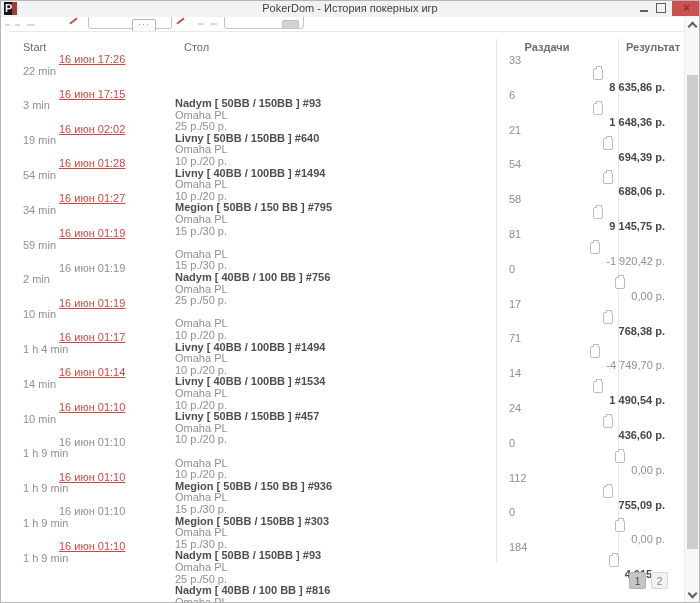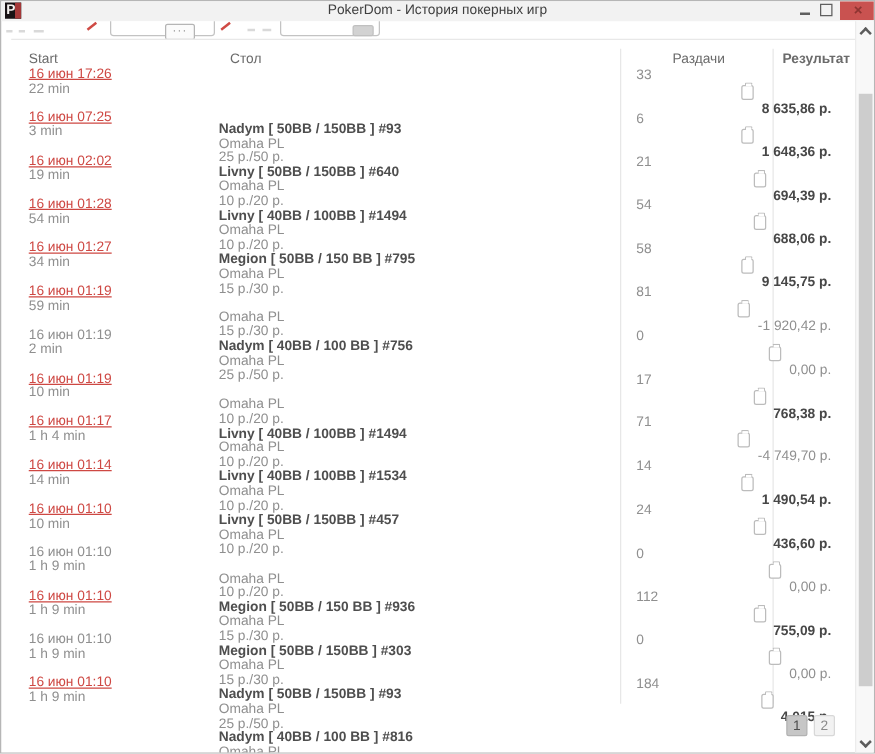--- a/index.html
+++ b/index.html
@@ -26,30 +26,30 @@
   .redmark { position:absolute; width:9px; height:2px; background:#cf4a44; transform:rotate(-38deg); }
   .dateinput { position:absolute; top:-10px; height:22px; background:#fff; border:1px solid #c3c3c3; border-radius:3px; }
   .calbtn { position:absolute; top:2px; width:24px; height:13px; border:1px solid #b5b5b5; border-radius:2px;
             background:#fbfbfb; color:#8a8a8a; font-size:9px; line-height:8px; text-align:center; letter-spacing:1px; }
   .grayicon { position:absolute; top:3px; width:17px; height:9px; background:#d2d2d2; border-radius:2px; border:1px solid #c0c0c0; }
   .divider { position:absolute; left:8px; top:30px; width:675px; height:1px; background:#e8e8e8; }
   
   .thead span { position:absolute; top:40px; color:#6b6b6b; }
   .h-start { left:22px; }
   .h-table { left:183px; }
-  .h-hands { left:512px; width:92px; text-align:center; }
+  .h-hands { left:500px; width:92px; text-align:center;font-weight:bold; }
   .h-result { left:625px;font-weight:bold; }
   .vline { position:absolute; top:38px; width:1px; height:524px; background:#e7e7e7; }
   .vline1 { left:495px; }
   .vline2 { left:617px; }
   .rows { position:absolute; left:0; top:53px; width:683px; }
   .row { position:relative; height:34.8px; }
   .cell { line-height:11.6px; }
   .c-start { position:absolute; left:22px; top:0; width:150px; }
-  .start-link { color:#ce4843; text-decoration:underline; cursor:pointer; display:inline-block; }
+  .start-link { color:#ce4843; text-decoration:underline; cursor:pointer; display:inline-block;margin-left:36px; }
   .start-link.nolink { color:#8f8f8f; text-decoration:none; cursor:default; }
   .duration { color:#8f8f8f; }
   .c-table { position:absolute; left:174px; top:0; width:305px;margin-top:44px; }
   .tname { font-weight:bold; color:#4e4e4e; }
   .game,.stakes { color:#8f8f8f; }
   .c-hands { position:absolute; left:508px; top:1px; width:92px; text-align:left; color:#8f8f8f; }
   .c-result { position:absolute; right:19px; top:1px; display:flex; align-items:center; gap:6px; }
   .clipicon { position:relative; width:10px; height:12px; border:1px solid #bcbcbc; border-radius:2px; background:#fff; flex:0 0 auto; }
   .clipicon::before { content:""; position:absolute; top:-3px; left:2px; width:4px; height:2px;
                       border:1px solid #bcbcbc; border-bottom:none; border-radius:1px; background:#fff; }
@@ -121,21 +121,21 @@
         <span class="stakes">25 р./50 р.</span>
       </div>
       <div class="cell c-hands">33</div>
       <div class="c-result">
         <span class="clipicon"></span>
         <span class="rtext">8 635,86 р.</span>
       </div>
     </div>
       <div class="row">
       <div class="cell c-start">
-        <span class="start-link">16 июн 07:25</span><br>
+        <span class="start-link">16 июн 17:15</span><br>
         <span class="duration">3 min</span>
       </div>
       <div class="cell c-table">
         <span class="tname">Livny [ 50BB / 150BB ] #640</span><br>
         <span class="game">Omaha PL</span><br>
         <span class="stakes">10 р./20 р.</span>
       </div>
       <div class="cell c-hands">6</div>
       <div class="c-result">
         <span class="clipicon"></span>

